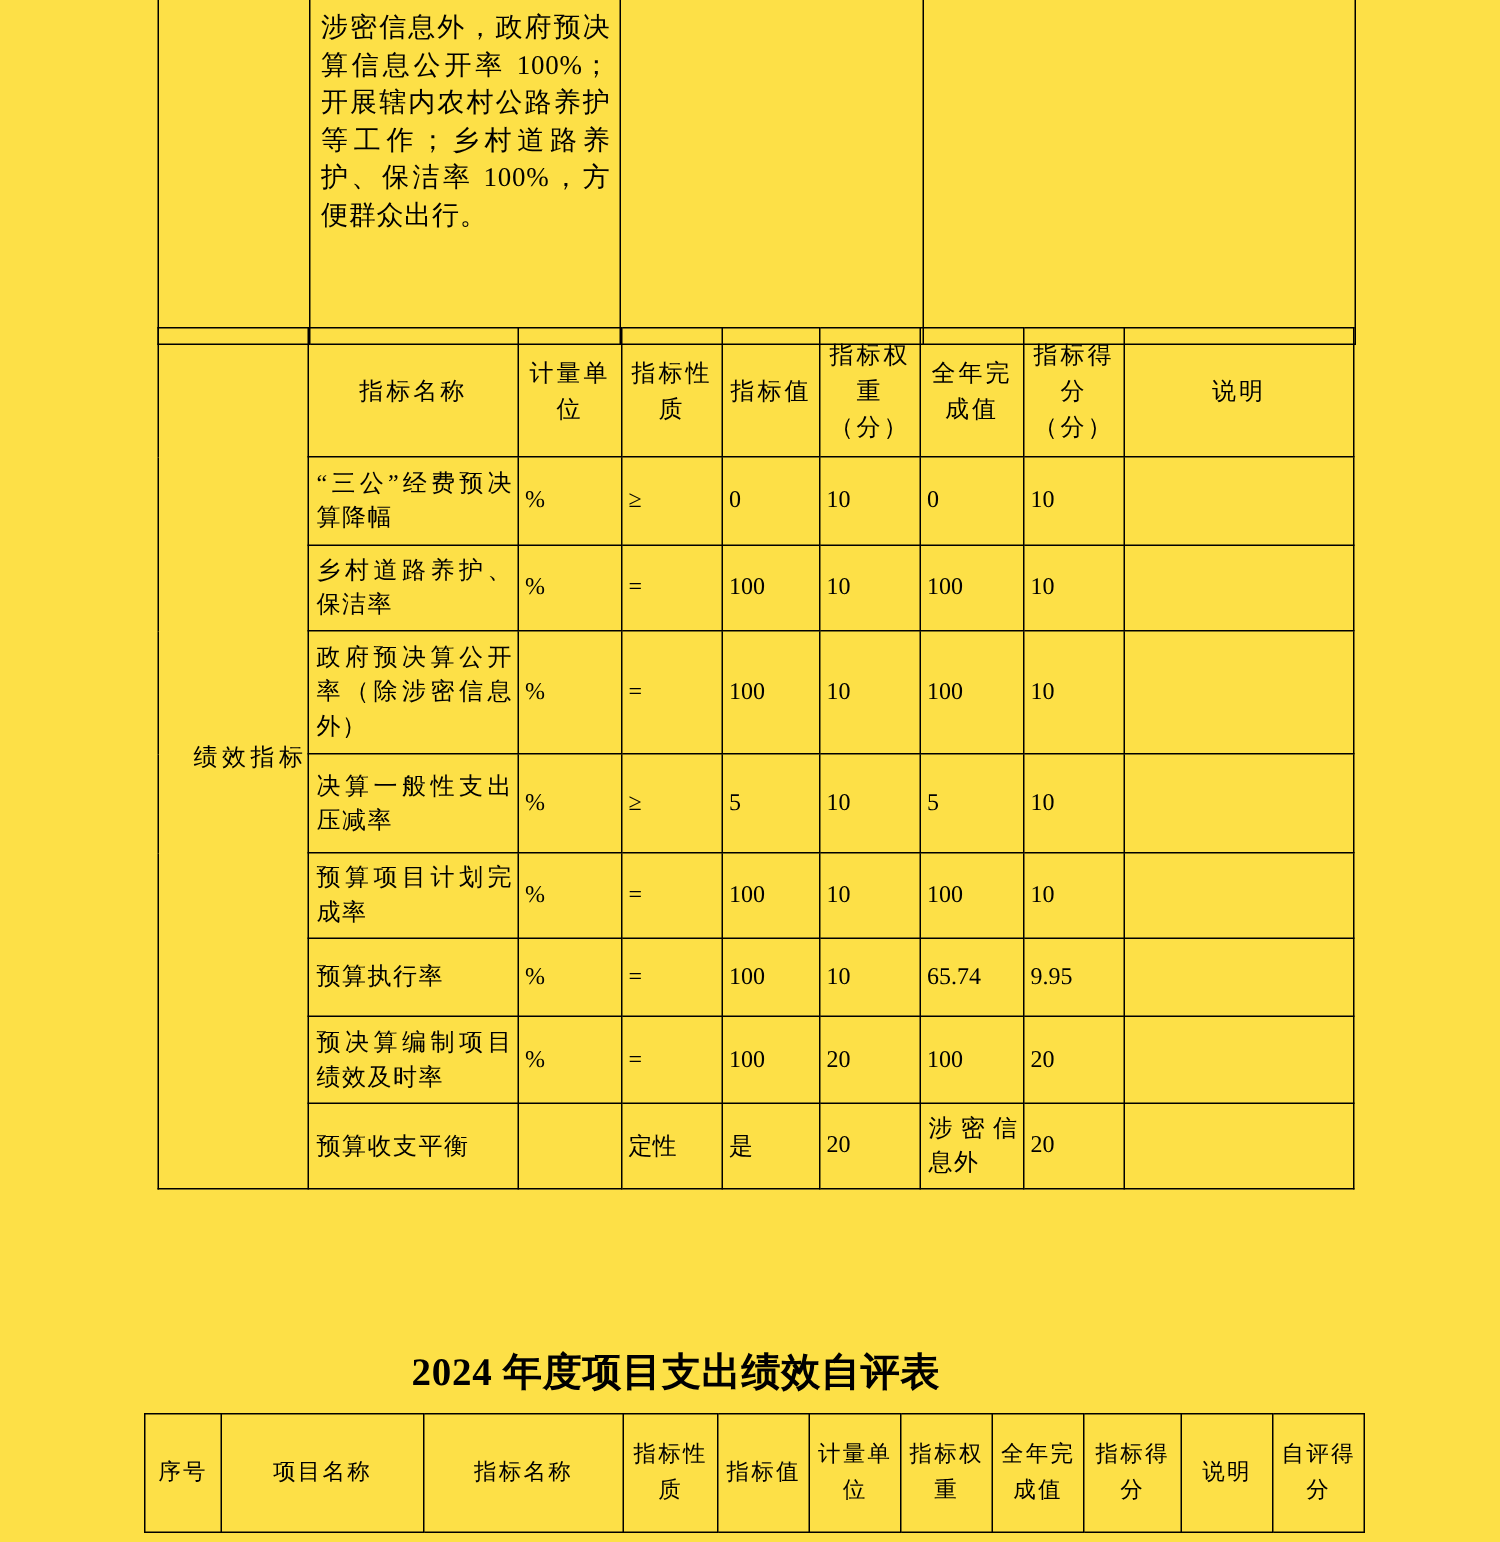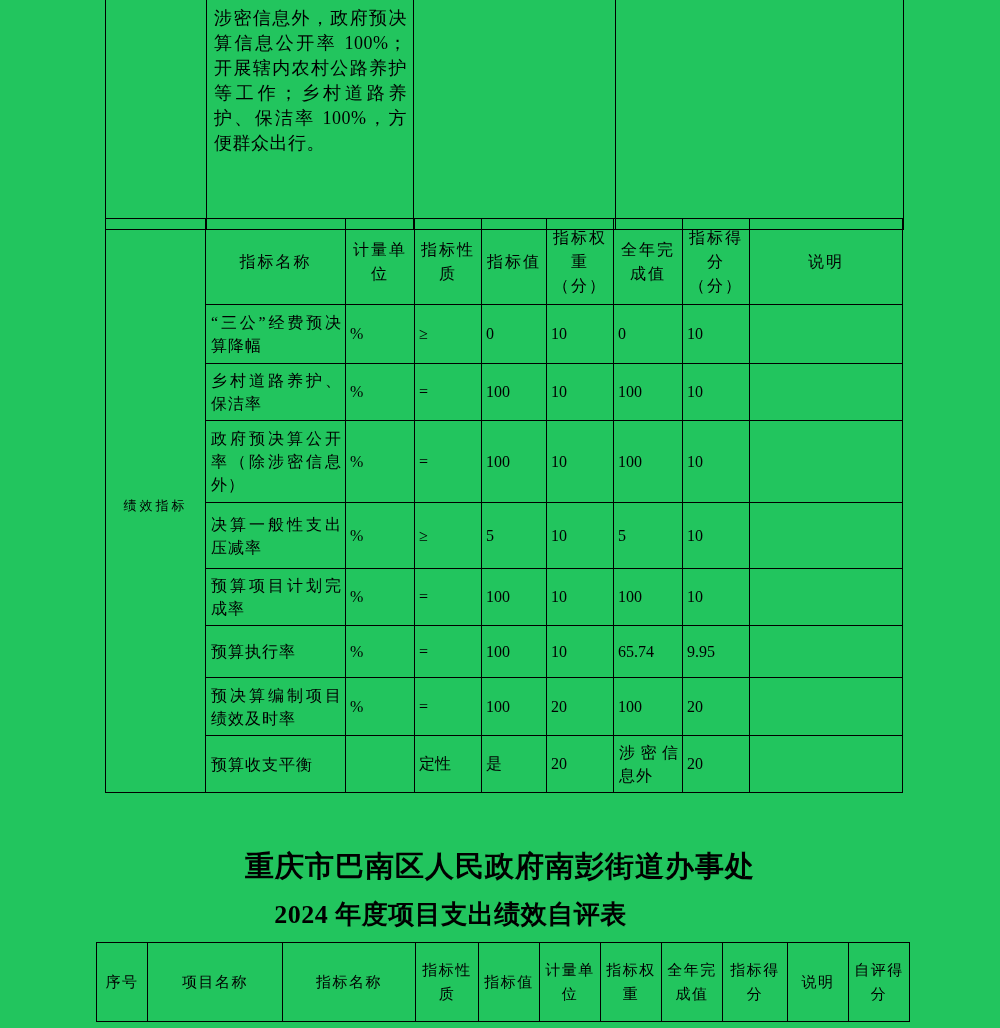--- a/index.html
+++ b/index.html
@@ -1,17 +1,17 @@
 <!DOCTYPE html>
 <html><head>
 <meta charset="utf-8">
 <style>
   html,body{margin:0;padding:0;background:#ffffff;}
   .page{
-    position:relative;width:1000px;height:1028px;background:#22c55e;
+    position:relative;width:1000px;height:1028px;background:#fde047;
     font-family:"Liberation Serif","DejaVu Serif",serif;color:#000;
     overflow:hidden;
   }
   table{border-collapse:collapse;table-layout:fixed;}
   td{border:1px solid #000;vertical-align:middle;overflow:hidden;padding:0;}
 
   
   .tA{position:absolute;left:105px;top:-1px;}
   .tA td{height:219px;}
   .tA td.noTop{border-top:none;}
@@ -20,21 +20,21 @@
     font-size:18px;line-height:25px;
     text-align:justify;word-break:break-all;letter-spacing:0.5px;
   }
 
   
   .tB{position:absolute;left:105px;top:218px;}
   .hc{
     text-align:center;font-size:16px;letter-spacing:2px;
     white-space:pre-line;line-height:24px;padding:0 2px;
   }
-  .lbl{text-align:center;font-size:13px;letter-spacing:3px;font-family:Liberation Mono, monospace;}
+  .lbl{text-align:right;font-size:16px;letter-spacing:3px;font-family:Liberation Mono, monospace;}
   .name{
     font-size:16px;letter-spacing:1px;line-height:23px;
     text-align:justify;word-break:break-all;padding:2px 3px 2px 5px;margin-top:48px;
   }
   .val{font-size:16px;padding:1px 2px 1px 4px;text-align:left;}
 
   
   .title1{
     position:absolute;top:847px;left:0;width:1000px;text-align:center;
     font-size:29px;font-weight:bold;letter-spacing:1px;
@@ -178,21 +178,20 @@
       <td class="val">定性</td>
       <td class="val">是</td>
       <td class="val">20</td>
       <td class="name">涉密信息外</td>
       <td class="val">20</td>
       <td class="val"></td>
     </tr>
   </tbody>
     </table>
 
-  <div class="title1">重庆市巴南区人民政府南彭街道办事处</div>
   <div class="title2">2024 年度项目支出绩效自评表</div>
 
   <table class="tC">
     <colgroup>
       <col style="width:51px">
         <col style="width:135px">
         <col style="width:133px">
         <col style="width:63px">
       <col style="width:61px">
         <col style="width:61px">

